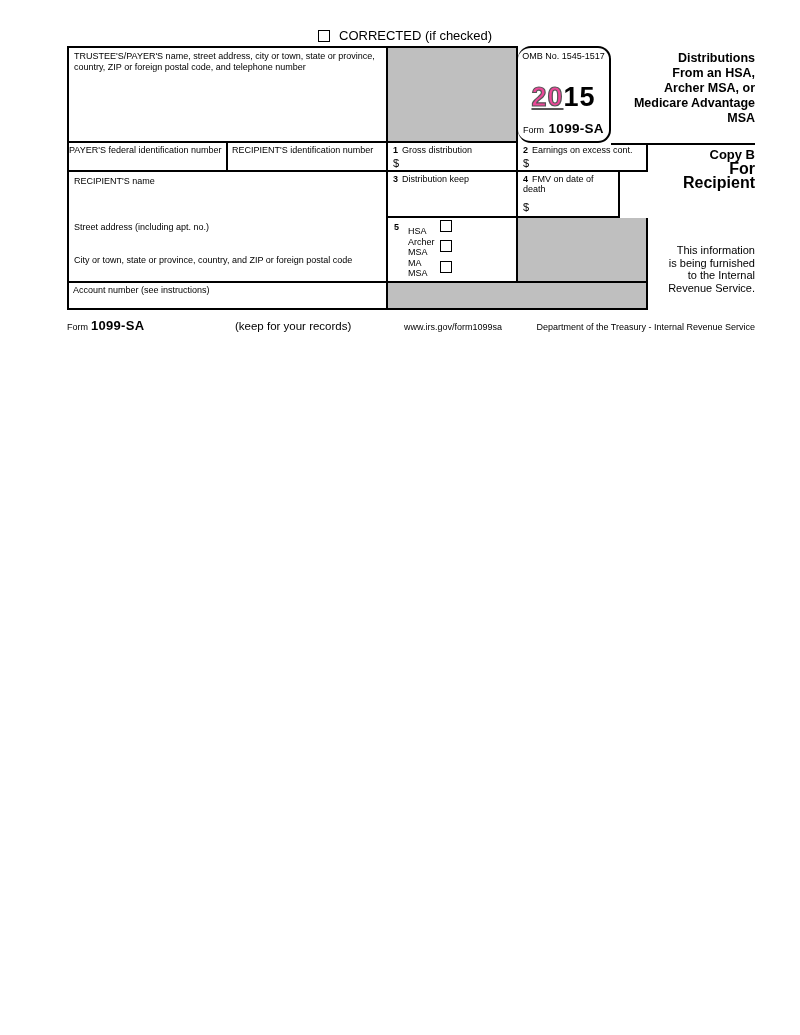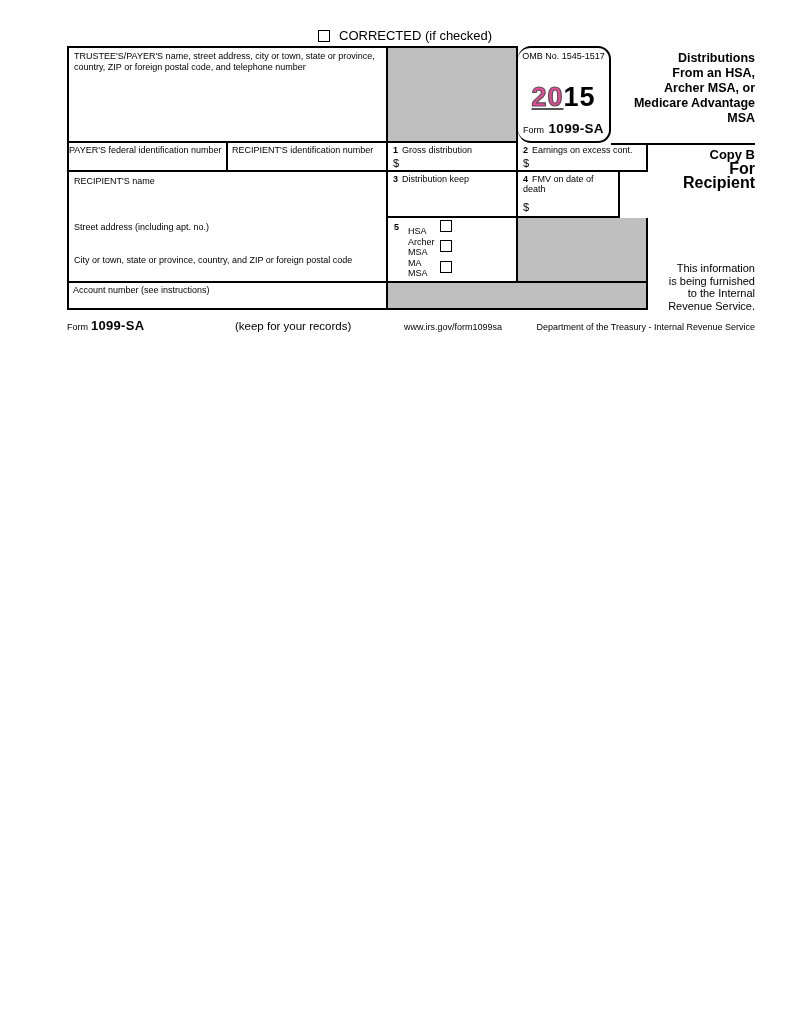--- a/index.html
+++ b/index.html
@@ -68,21 +68,21 @@
   #box5 .c3{position:absolute;left:52px;top:43px;}
   #gray5{left:451px;top:172px;width:130px;height:65px;}
   
   #account{left:0;top:237px;width:321px;height:27px;padding:2px 4px;}
   #grayacct{left:321px;top:237px;width:260px;height:27px;}
 
   
   #copycol{left:544px;top:97px;width:144px;height:167px;text-align:right;padding-top:2px;}
   #copyb{font-size:13px;font-weight:bold;line-height:15px;}
   #forword,#recipword{font-size:16px;font-weight:bold;line-height:14px;}
-  #info{margin-top:72px;font-size:11px;line-height:12.5px;}
+  #info{margin-top:54px;font-size:11px;line-height:12.5px;}
 
   
   #footer{left:67px;top:316px;width:688px;height:18px;}
   #f-formword{position:absolute;left:0;top:6px;font-size:9px;}
   #f-formnum{position:absolute;left:24px;top:2px;font-size:13px;font-weight:bold;letter-spacing:0.3px;}
   #f-keep{position:absolute;left:168px;top:4px;font-size:11.5px;}
   #f-url{position:absolute;left:337px;top:6px;font-size:9px;}
   #f-dept{position:absolute;right:0;top:6px;font-size:9px;}
 </style>
 </head>

